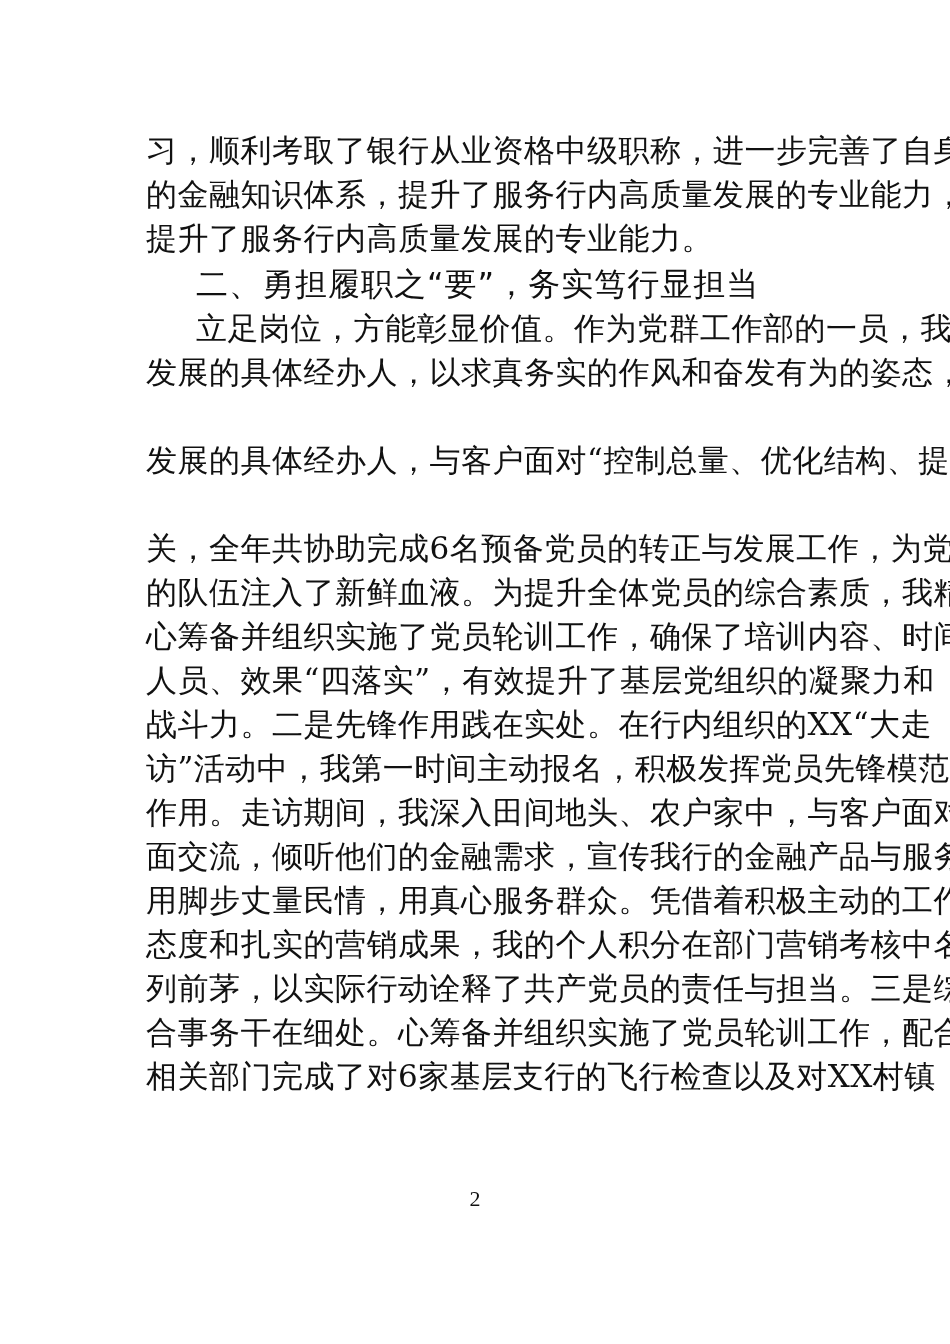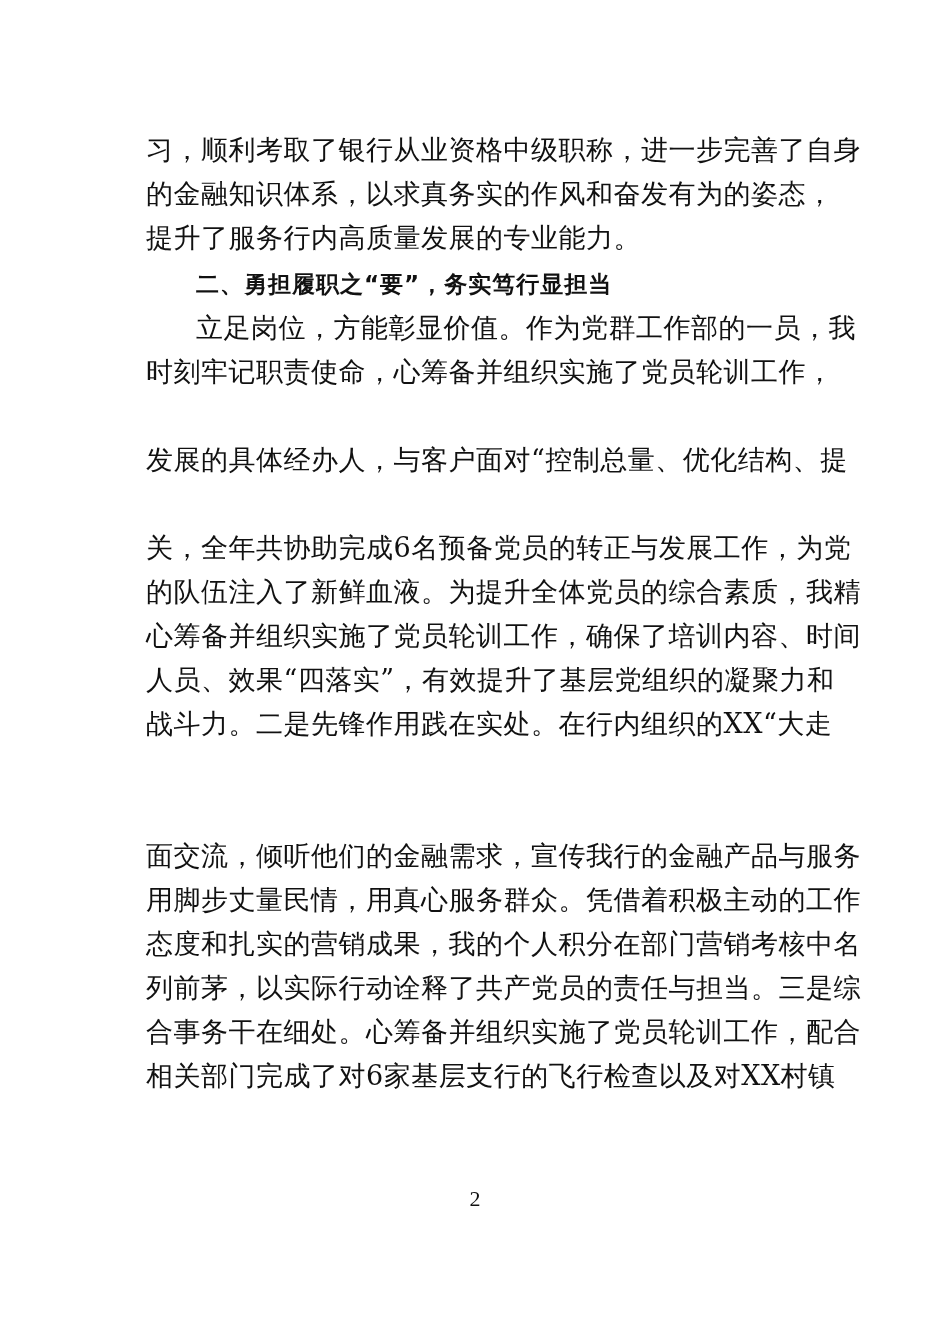--- a/index.html
+++ b/index.html
@@ -1,48 +1,50 @@
 <!DOCTYPE html>
 <html><head>
 <meta charset="utf-8">
 <style>
   html, body { margin:0; padding:0; background:#ffffff; }
   body { width:950px; height:1344px; position:relative; overflow:hidden;
          font-family:"DejaVu Serif","Liberation Serif",serif; color:#111; }
   .page { position:absolute; left:0; top:0; width:950px; height:1344px; background:#fff; }
   .line { position:absolute; left:146px; width:662px; height:44px; line-height:44px;
-          font-size:27px; white-space:nowrap; text-align:justify; text-align-last:justify;
+          font-size:31px; white-space:nowrap; text-align:justify; text-align-last:justify;
           letter-spacing:0.5px; }
   .line.last { text-align-last:left; }
   .line.indent { left:196px; width:612px; }
   .heading { position:absolute; left:196px; top:262px; height:44px; line-height:44px;
-             font-size:23px; font-weight:bold; font-family:"DejaVu Sans","Liberation Sans",sans-serif;
+             font-size:32px; font-weight:normal; font-family:"DejaVu Sans","Liberation Sans",sans-serif;
              white-space:nowrap; letter-spacing:1px; }
   .pagenum { position:absolute; left:0; width:950px; top:1186px; text-align:center;
              font-size:22px; font-family:"Liberation Serif",serif; }
 </style>
 </head>
 <body>
 
 <div class="page">
 
   <div class="line" style="top:128px">习，顺利考取了银行从业资格中级职称，进一步完善了自身</div>
-  <div class="line" style="top:172px">的金融知识体系，以求真务实的作风和奋发有为的姿态，</div>
+  <div class="line" style="top:172px">的金融知识体系，提升了服务行内高质量发展的专业能力，</div>
   <div class="line last" style="top:216px">提升了服务行内高质量发展的专业能力。</div>
 
   <div class="heading">二、勇担履职之“要”，务实笃行显担当</div>
 
   <div class="line indent" style="top:306px">立足岗位，方能彰显价值。作为党群工作部的一员，我</div>
-  <div class="line" style="top:350px">时刻牢记职责使命，心筹备并组织实施了党员轮训工作，</div>
+  <div class="line" style="top:350px">发展的具体经办人，以求真务实的作风和奋发有为的姿态，</div>
   <div class="line" style="top:438px">发展的具体经办人，与客户面对“控制总量、优化结构、提</div>
   <div class="line" style="top:526px">关，全年共协助完成6名预备党员的转正与发展工作，为党</div>
   <div class="line" style="top:570px">的队伍注入了新鲜血液。为提升全体党员的综合素质，我精</div>
   <div class="line" style="top:614px">心筹备并组织实施了党员轮训工作，确保了培训内容、时间</div>
   <div class="line" style="top:658px">人员、效果“四落实”，有效提升了基层党组织的凝聚力和</div>
   <div class="line" style="top:702px">战斗力。二是先锋作用践在实处。在行内组织的XX“大走</div>
+  <div class="line" style="top:746px">访”活动中，我第一时间主动报名，积极发挥党员先锋模范</div>
+  <div class="line" style="top:790px">作用。走访期间，我深入田间地头、农户家中，与客户面对</div>
   <div class="line" style="top:834px">面交流，倾听他们的金融需求，宣传我行的金融产品与服务</div>
   <div class="line" style="top:878px">用脚步丈量民情，用真心服务群众。凭借着积极主动的工作</div>
   <div class="line" style="top:922px">态度和扎实的营销成果，我的个人积分在部门营销考核中名</div>
   <div class="line" style="top:966px">列前茅，以实际行动诠释了共产党员的责任与担当。三是综</div>
   <div class="line" style="top:1010px">合事务干在细处。心筹备并组织实施了党员轮训工作，配合</div>
   <div class="line" style="top:1054px">相关部门完成了对6家基层支行的飞行检查以及对XX村镇</div>
 
   <div class="pagenum">2</div>
 </div>
 

